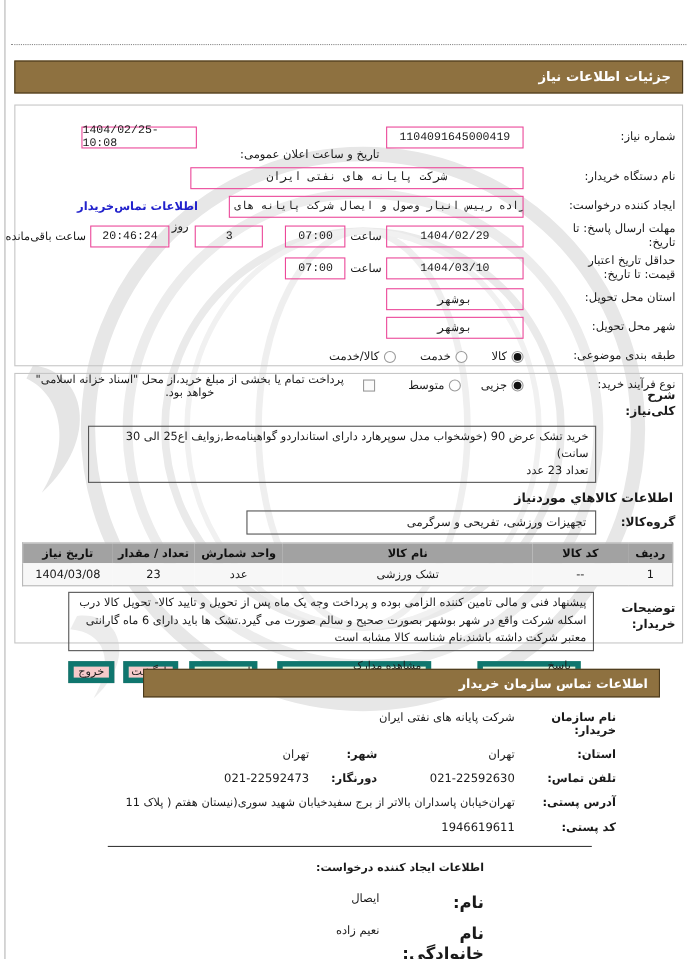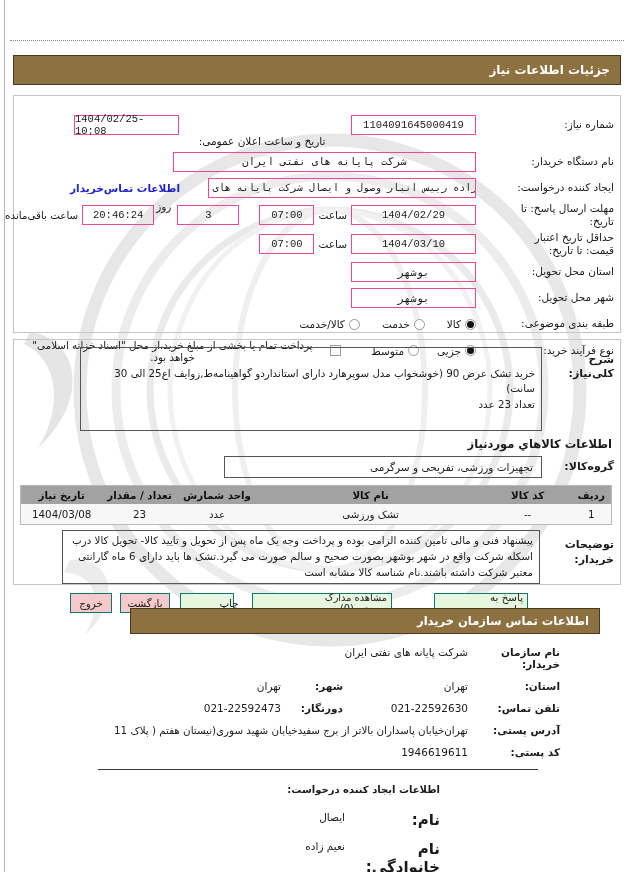--- a/index.html
+++ b/index.html
@@ -21,46 +21,46 @@
   #panel1{top:95px;height:238px;}
   #panel2{top:339px;height:246px;}
 
   .frow{display:flex;align-items:center;margin-bottom:3px;min-height:23px;direction:rtl;}
   .flabel{width:108px;margin-left:30px;flex:none;text-align:right;font-size:10.5px;line-height:1.25;}
   .vbox{border:1px solid #ec4899;height:20px;display:flex;align-items:center;justify-content:center;
         box-sizing:border-box;flex:none;background:transparent;font-size:10.5px;font-family:Liberation Mono, monospace;}
   .num{direction:ltr;unicode-bidi:embed;}
   .w125{width:125px;} .w105{width:105px;} .w303{width:303px;} .w268{width:268px;font-size:10px;white-space:nowrap;overflow:hidden;}
   .w55{width:55px;} .w62{width:62px;} .w72t{width:72px;}
-  .alabel{margin-right:6px;width:166px;text-align:center;font-size:10.5px;flex:none;margin-top:32px;}
+  .alabel{margin-right:6px;width:166px;text-align:right;font-size:10.5px;flex:none;margin-top:32px;}
   .word{margin:0 4px;font-size:10.5px;flex:none;}
   .link{color:#2222cc;font-weight:bold;margin-right:28px;font-size:10.5px;cursor:pointer;flex:none;}
   .raised{position:relative;top:-9px;margin:0 6px 0 2px;font-size:10.5px;flex:none;}
 
   .rad{width:11px;height:11px;border:1px solid #9a9a9a;border-radius:50%;background:#fefefe;flex:none;
        display:inline-block;position:relative;margin-left:4px;box-sizing:border-box;cursor:pointer;}
   .rad.sel::after{content:"";position:absolute;inset:1px;border-radius:50%;background:#111;}
   .chk{width:11px;height:11px;border:1px solid #9a9a9a;background:#fbfbfb;flex:none;margin-left:5px;box-sizing:border-box;cursor:pointer;}
   .optlbl{font-size:10.5px;flex:none;}
   .gap22{margin-right:22px;} .gap30{margin-right:30px;} .gap18{margin-right:18px;}
   .note{font-size:10.3px;flex:1;text-align:center;}
 
   .flabel2{width:72px;flex:none;text-align:right;font-weight:bold;font-size:11px;line-height:1.3;}
-  .descbox{width:462px;min-height:38px;border:1px solid #555;box-sizing:border-box;padding:18px 6px;
-           font-size:10.3px;line-height:1.5;text-align:right;white-space:pre-line;}
+  .descbox{width:462px;min-height:38px;border:1px solid #555;box-sizing:border-box;padding:2px 6px;
+           font-size:10.3px;line-height:1.5;text-align:right;white-space:pre-line;margin-top:40px;}
   .heading{font-weight:bold;font-size:11.5px;text-align:right;margin:6px 2px 4px;}
   .groupbox{width:318px;height:22px;border:1px solid #555;box-sizing:border-box;display:flex;
             align-items:center;padding:0 8px;font-size:10.5px;}
   .gtable{width:592px;border:1px solid #b9b9b9;border-collapse:collapse;margin:7px 2px 5px;direction:rtl;}
   .gtable th{background:#a2a2a2;color:#111;font-weight:bold;font-size:10.3px;padding:3px 2px;border:0;text-align:center;}
   .gtable td{background:#f7f7f7;font-size:10.3px;text-align:center;padding:4px 2px;border:0;}
   .notesbox{width:478px;min-height:52px;border:1px solid #555;box-sizing:border-box;padding:2px 6px;
             font-size:10.3px;line-height:1.55;text-align:right;}
   .btnrow{display:flex;direction:rtl;margin-top:9px;padding-right:86px;align-items:center;}
-  .btn{height:20px;border:1px solid #0f766e;display:flex;align-items:center;justify-content:center;
+  .btn{height:20px;border:5px solid #0f766e;display:flex;align-items:center;justify-content:center;
        font-size:10.3px;box-sizing:border-box;flex:none;cursor:pointer;padding:0 4px;}
   .btn.green{background:#e7f6df;padding-left:48px;}
   .btn.pink{background:#f6caca;}
 
   #contact{position:absolute;top:646px;right:74px;width:488px;direction:rtl;z-index:2;}
   .crow{display:flex;align-items:flex-start;margin-bottom:10px;direction:rtl;}
   .clabel{font-weight:bold;width:92px;flex:none;text-align:right;font-size:10.5px;}
   .cval{width:125px;flex:none;text-align:left;font-size:10.5px;}
   .cval.ra{text-align:right;}
   .clabel2{font-weight:bold;width:62px;flex:none;text-align:right;font-size:10.5px;}

